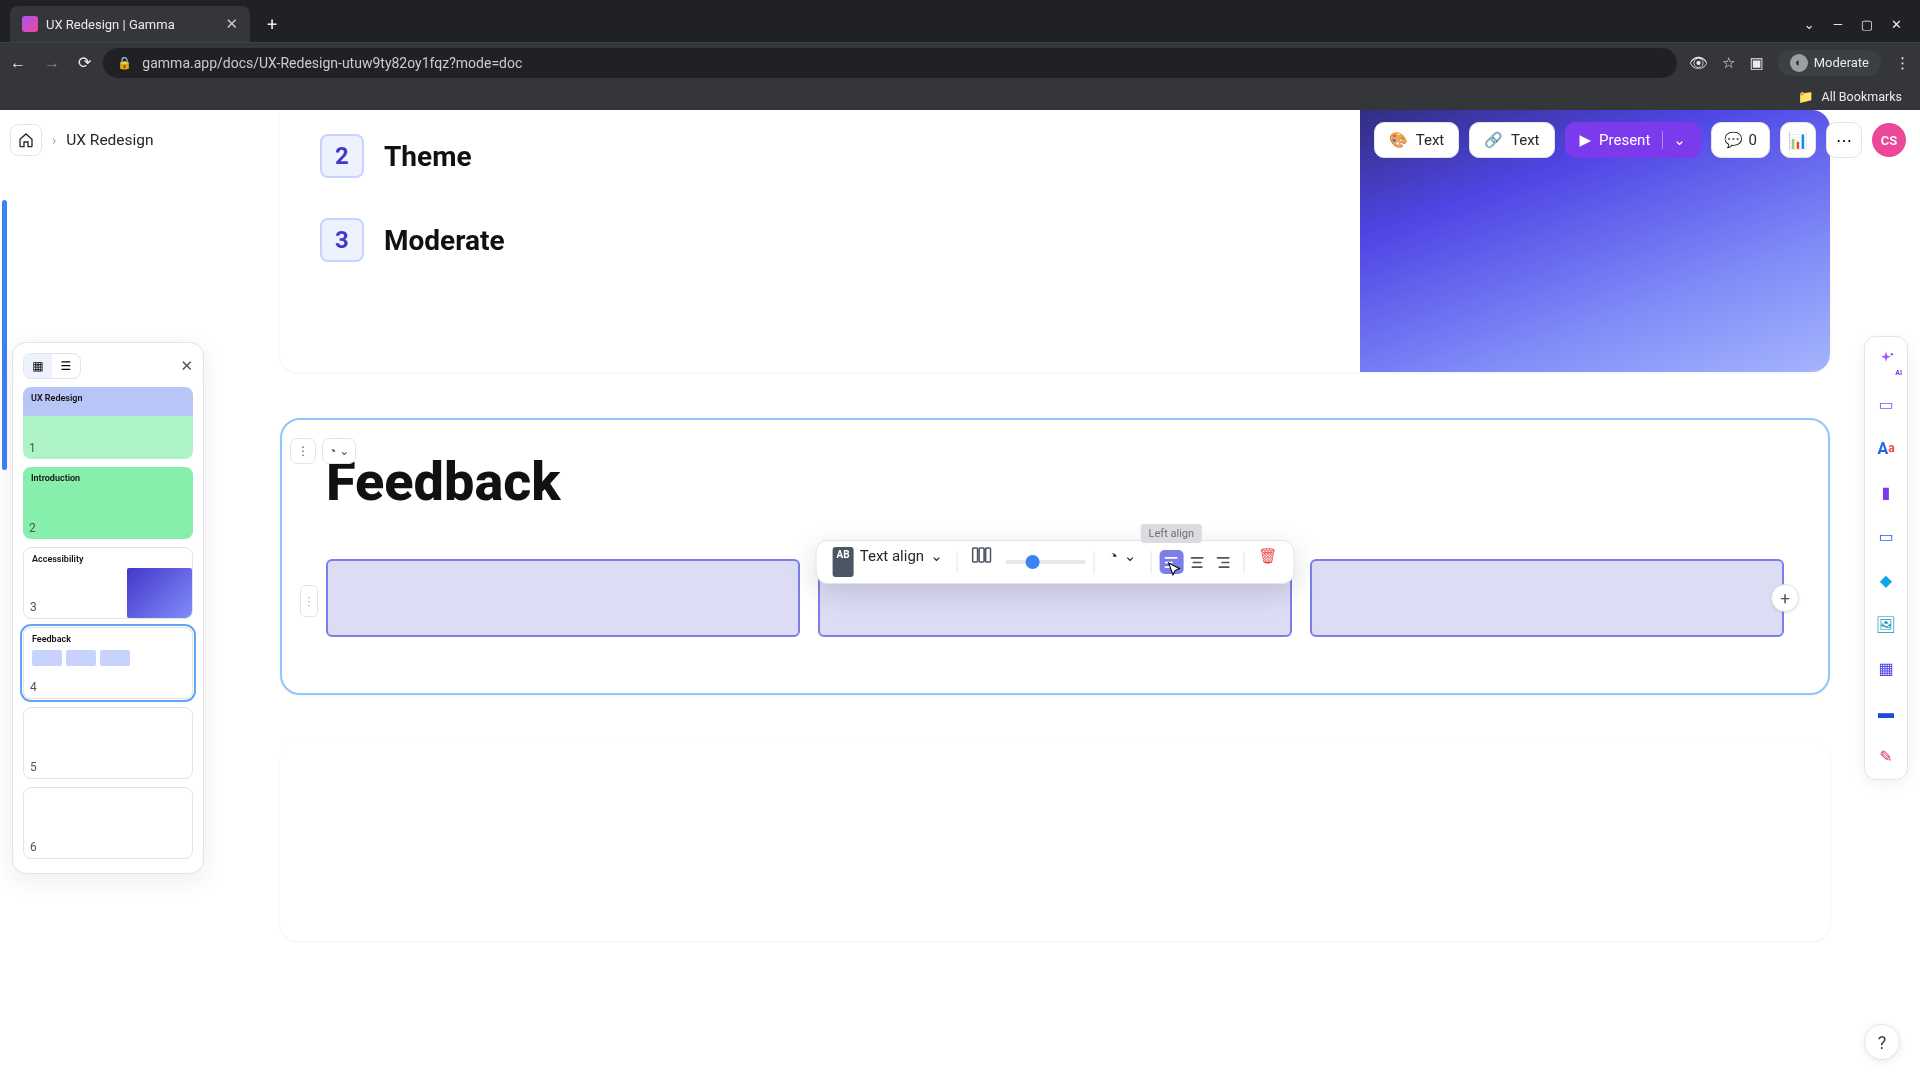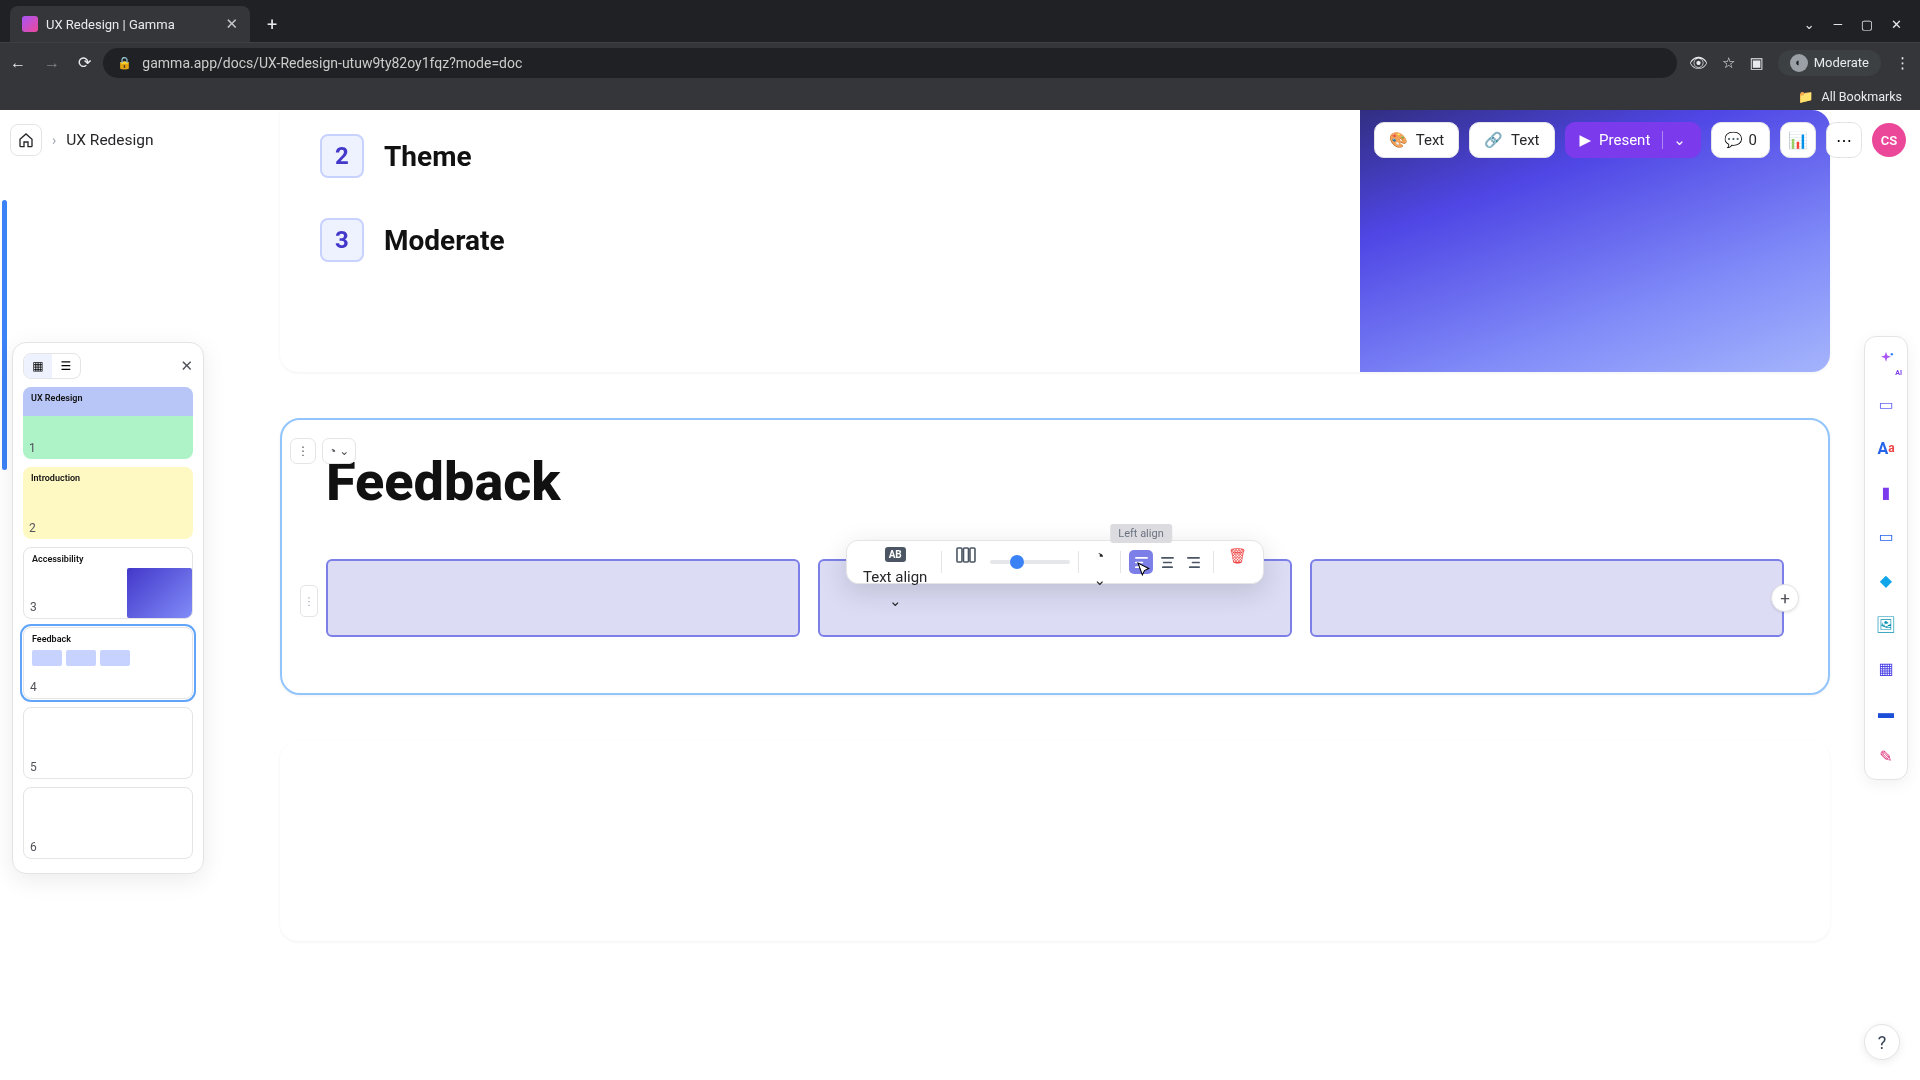--- a/index.html
+++ b/index.html
@@ -43,21 +43,21 @@
   .panel-head { display:flex; gap:0; align-items:center; margin-bottom:8px; }
   .view-toggle { display:flex; border:1px solid #e4e4e7; border-radius:8px; overflow:hidden; }
   .view-toggle div { width:28px; height:24px; display:flex; align-items:center; justify-content:center; font-size:12px; }
   .view-toggle .act { background:#eef2ff; }
   .panel-close { margin-left:auto; font-size:15px; color:#52525b; cursor:pointer; }
   .thumb { position:relative; border-radius:8px; margin-bottom:8px; overflow:hidden; min-height:72px; }
   .thumb.sel { outline:2px solid #60a5fa; outline-offset:1px; }
   .thumb .num { position:absolute; left:6px; bottom:4px; font-size:12px; color:#52525b; }
   .thumb .title { position:absolute; left:8px; top:6px; font-size:9px; font-weight:600; color:#111; }
   .t1 { background:linear-gradient(#b7c6f7 0 40%, #aef2c8 40% 100%); }
-  .t2 { background:#fef9c3; }
+  .t2 { background:#86efac; }
   .t3 { background:#fff; border:1px solid #e4e4e7; }
   .t3 .img { position:absolute; right:0; top:20px; bottom:0; width:65px; background:linear-gradient(135deg,#4338ca,#818cf8); border-radius:2px; }
   .t4 { background:#fff; border:1px solid #e4e4e7; }
   .t4 .boxes { position:absolute; left:8px; top:22px; display:flex; gap:4px; }
   .t4 .boxes div { width:30px; height:16px; background:#c7d2fe; border-radius:2px; }
   .tblank { background:#fff; border:1px solid #e4e4e7; }
 
   
   .canvas { position:absolute; left:0; right:0; top:0; bottom:0; padding-left:280px; padding-right:90px; padding-top:0; }
   
@@ -71,21 +71,21 @@
   .step-label { font-size:28px; font-weight:700; color:#111; }
   .card1-right { width:470px; background:linear-gradient(160deg,#312e81 0%, #4f46e5 30%, #818cf8 70%, #a5b4fc 100%); border-top-right-radius:18px; }
 
   
   .card2 { border:2px solid #93c5fd; border-radius:20px; padding:30px 44px 56px; }
   .card-tools { position:absolute; left:8px; top:18px; display:flex; gap:6px; }
   .tool-btn { height:26px; min-width:26px; border:1px solid #e4e4e7; border-radius:7px; background:#fff; display:flex; align-items:center; justify-content:center; padding:0 6px; font-size:12px; color:#52525b; }
   .h1 { font-size:54px; font-weight:800; color:#111; margin-bottom:10px; }
 
   .floating-toolbar { position:absolute; left:50%; transform:translateX(-50%); top:120px; background:#fff; border:1px solid #e4e4e7; border-radius:12px; box-shadow:0 8px 28px rgba(0,0,0,.14); display:flex; align-items:center; gap:8px; padding:6px 10px; z-index:20; }
-  .ftb-btn { height:30px; display:flex; align-items:center; gap:6px; padding:0 6px; border-radius:6px; font-size:15px; color:#27272a; cursor:pointer;flex-direction:column; }
+  .ftb-btn { height:30px; display:flex; gap:6px; padding:0 6px; border-radius:6px; font-size:15px; color:#27272a; cursor:pointer; }
   .ab-badge { background:#4b5563; color:#fff; font-size:10px; font-weight:700; padding:2px 4px; border-radius:3px; }
   .slider { width:80px; height:4px; background:#e5e7eb; border-radius:2px; position:relative; }
   .slider::after { content:""; position:absolute; left:20px; top:-5px; width:14px; height:14px; background:#3b82f6; border-radius:50%; }
   .sep { width:1px; height:22px; background:#e4e4e7; }
   .align-group { display:flex; gap:2px; }
   .align-btn { width:24px; height:24px; display:flex; align-items:center; justify-content:center; border-radius:5px; font-size:13px; cursor:pointer; }
   .align-btn svg { width:15px; height:15px; }
   .align-btn.active { background:#7c7fe8; color:#fff; }
   .align-btn.active svg line { stroke:#fff; }
   .del-btn { color:#ef4444; font-size:15px; }

